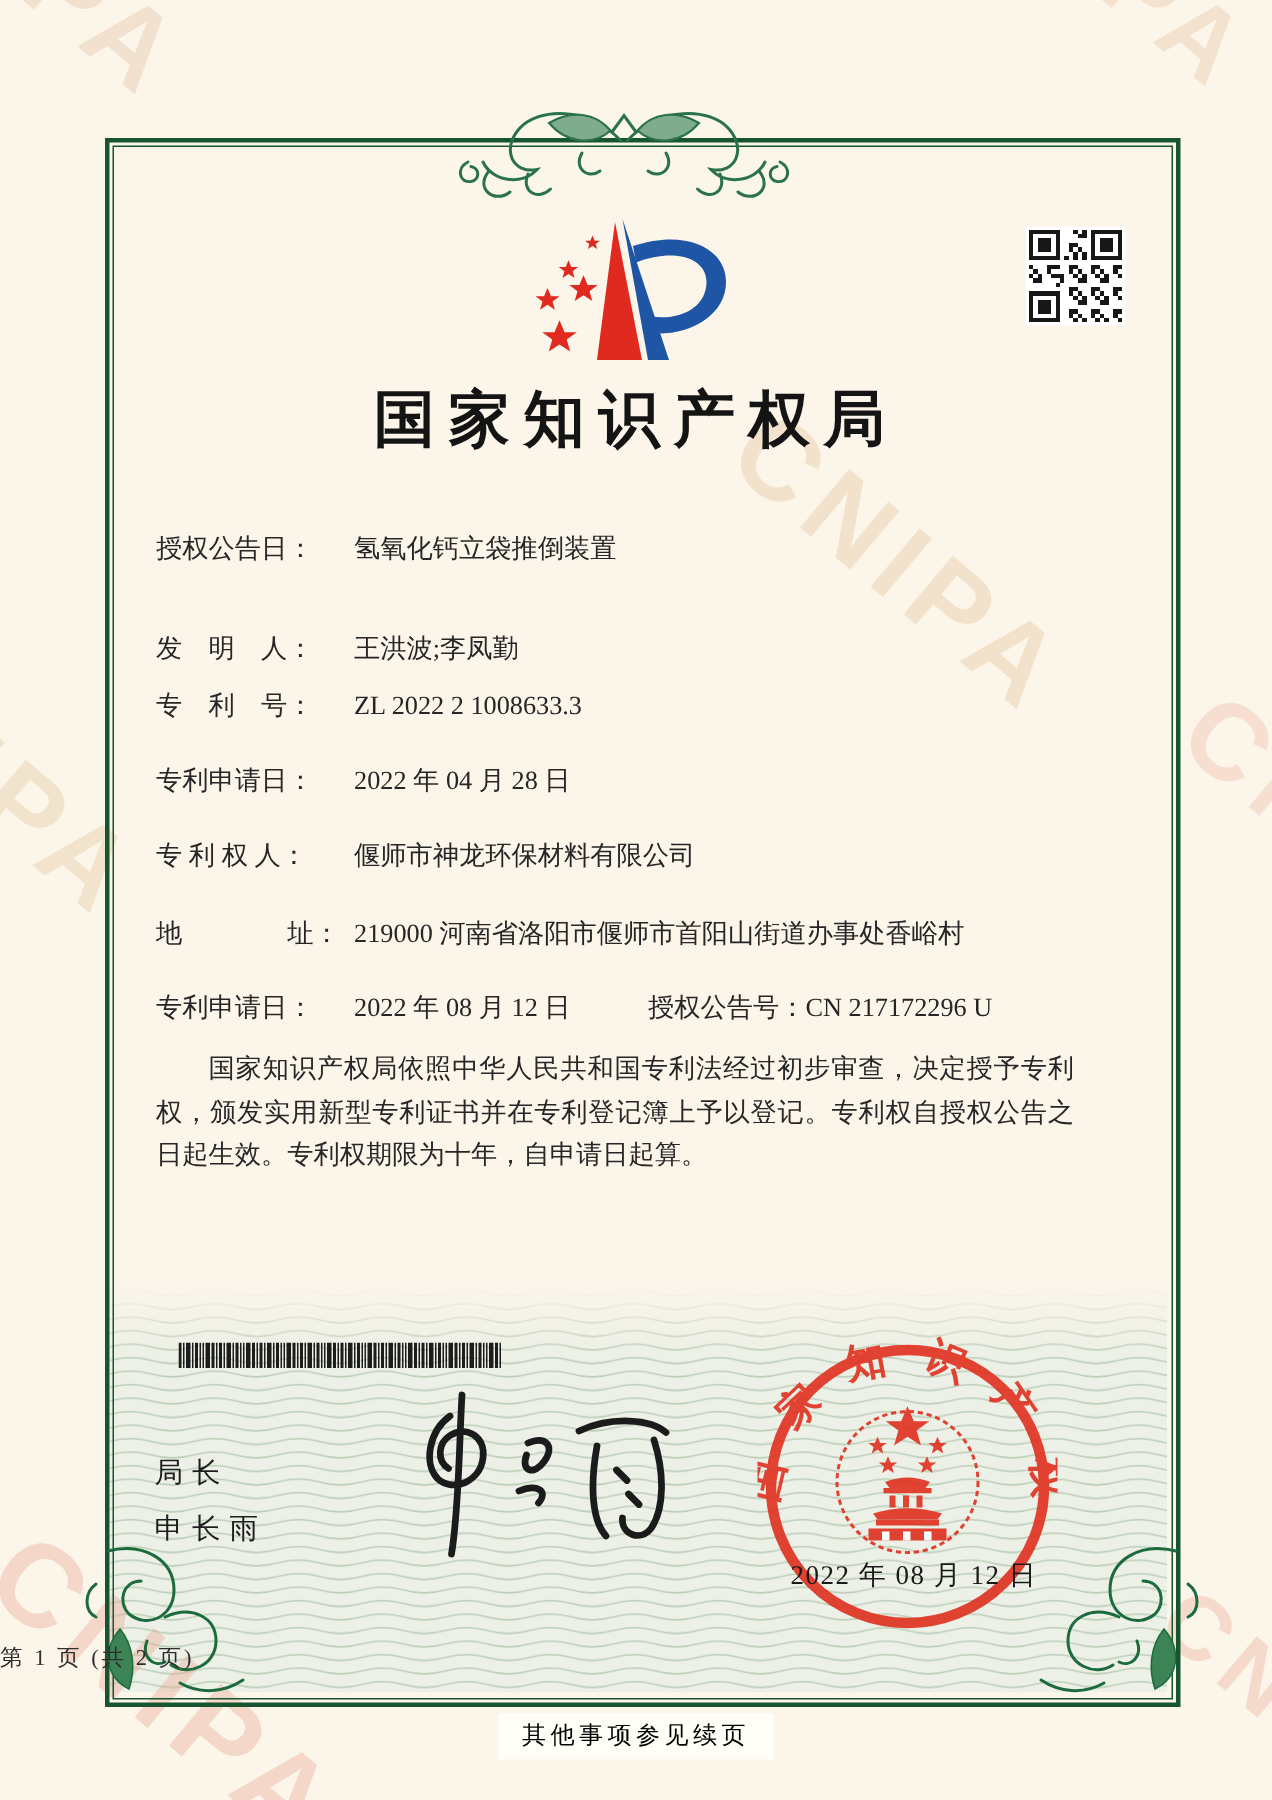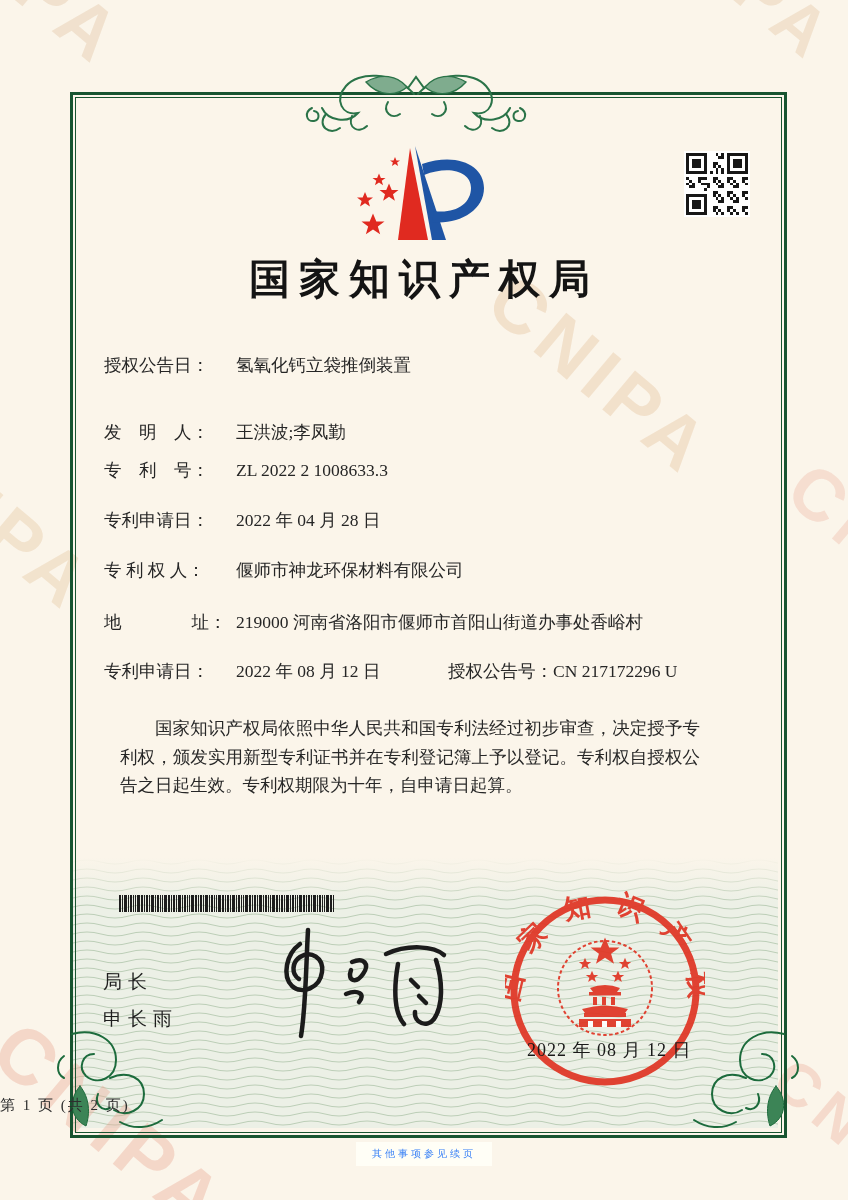--- a/index.html
+++ b/index.html
@@ -25,38 +25,38 @@
 
   .cert-no{position:absolute;left:102px;top:147px;z-index:3;font-size:18px;letter-spacing:2px;color:#333;}
   .logo{position:absolute;left:348px;top:136px;z-index:3;}
   .qr{position:absolute;left:684px;top:151px;z-index:3;background:#fff;padding:2px;}
   .title{position:absolute;left:0;top:252px;width:848px;z-index:3;text-align:center;
          font-size:41px;font-weight:bold;letter-spacing:9px;color:#141414;}
 
   .row{position:absolute;left:104px;z-index:3;font-size:17.5px;white-space:nowrap;}
   .row .lab{display:inline-block;min-width:128px;}
   .row .val{margin-left:4px;}
-  .row-right{position:absolute;left:432px;z-index:3;font-size:17.5px;white-space:nowrap;margin-left:16px;}
+  .row-right{position:absolute;left:432px;z-index:3;font-size:17.5px;white-space:nowrap;}
 
   .body-text{position:absolute;left:104px;top:698px;width:612px;z-index:3;
              font-size:17.5px;line-height:28.5px;text-align:justify;color:#272727;}
-  .body-text p{margin:16px;text-indent:2em;}
+  .body-text p{margin:0;text-indent:2em;}
 
   .barcode{position:absolute;left:119px;top:895px;width:222px;height:17px;z-index:3;font-size:0;overflow:hidden;}
   .sig-title{position:absolute;left:103px;top:969px;z-index:3;font-size:19px;letter-spacing:6px;color:#1e1e1e;
              font-family:"Liberation Sans","DejaVu Sans",sans-serif;}
   .sig-name{position:absolute;left:103px;top:1006px;z-index:3;font-size:19px;letter-spacing:6px;color:#1e1e1e;
             font-family:"Liberation Sans","DejaVu Sans",sans-serif;}
   .signature{position:absolute;left:248px;top:922px;z-index:3;}
   .seal{position:absolute;left:505px;top:891px;z-index:3;}
   .seal-date{position:absolute;left:527px;top:1038px;z-index:4;font-size:18px;letter-spacing:1px;color:#191919;}
   .page-no{position:absolute;left:0;top:1096px;width:848px;z-index:3;
            font-size:15px;letter-spacing:2px;color:#2e2e2e;}
   .footer-note{position:absolute;left:50%;top:1142px;transform:translateX(-50%);z-index:3;
-               background:#fffef6;padding:5px 16px;font-size:10px;letter-spacing:3px;color:#3b82f6;white-space:nowrap;font-family:Liberation Mono, monospace;}
+               background:#fffef6;padding:5px 16px;font-size:16px;letter-spacing:3px;color:#000000;white-space:nowrap;font-family:Liberation Mono, monospace;}
 </style>
 </head>
 <body>
 
 <div class="page">
 
   <div class="wm wm-tl">CNIPA</div>
   <div class="wm wm-tr">CNIPA</div>
   <div class="wm wm-mr">CNIPA</div>
   <div class="wm wm-ml">CNIPA</div>

